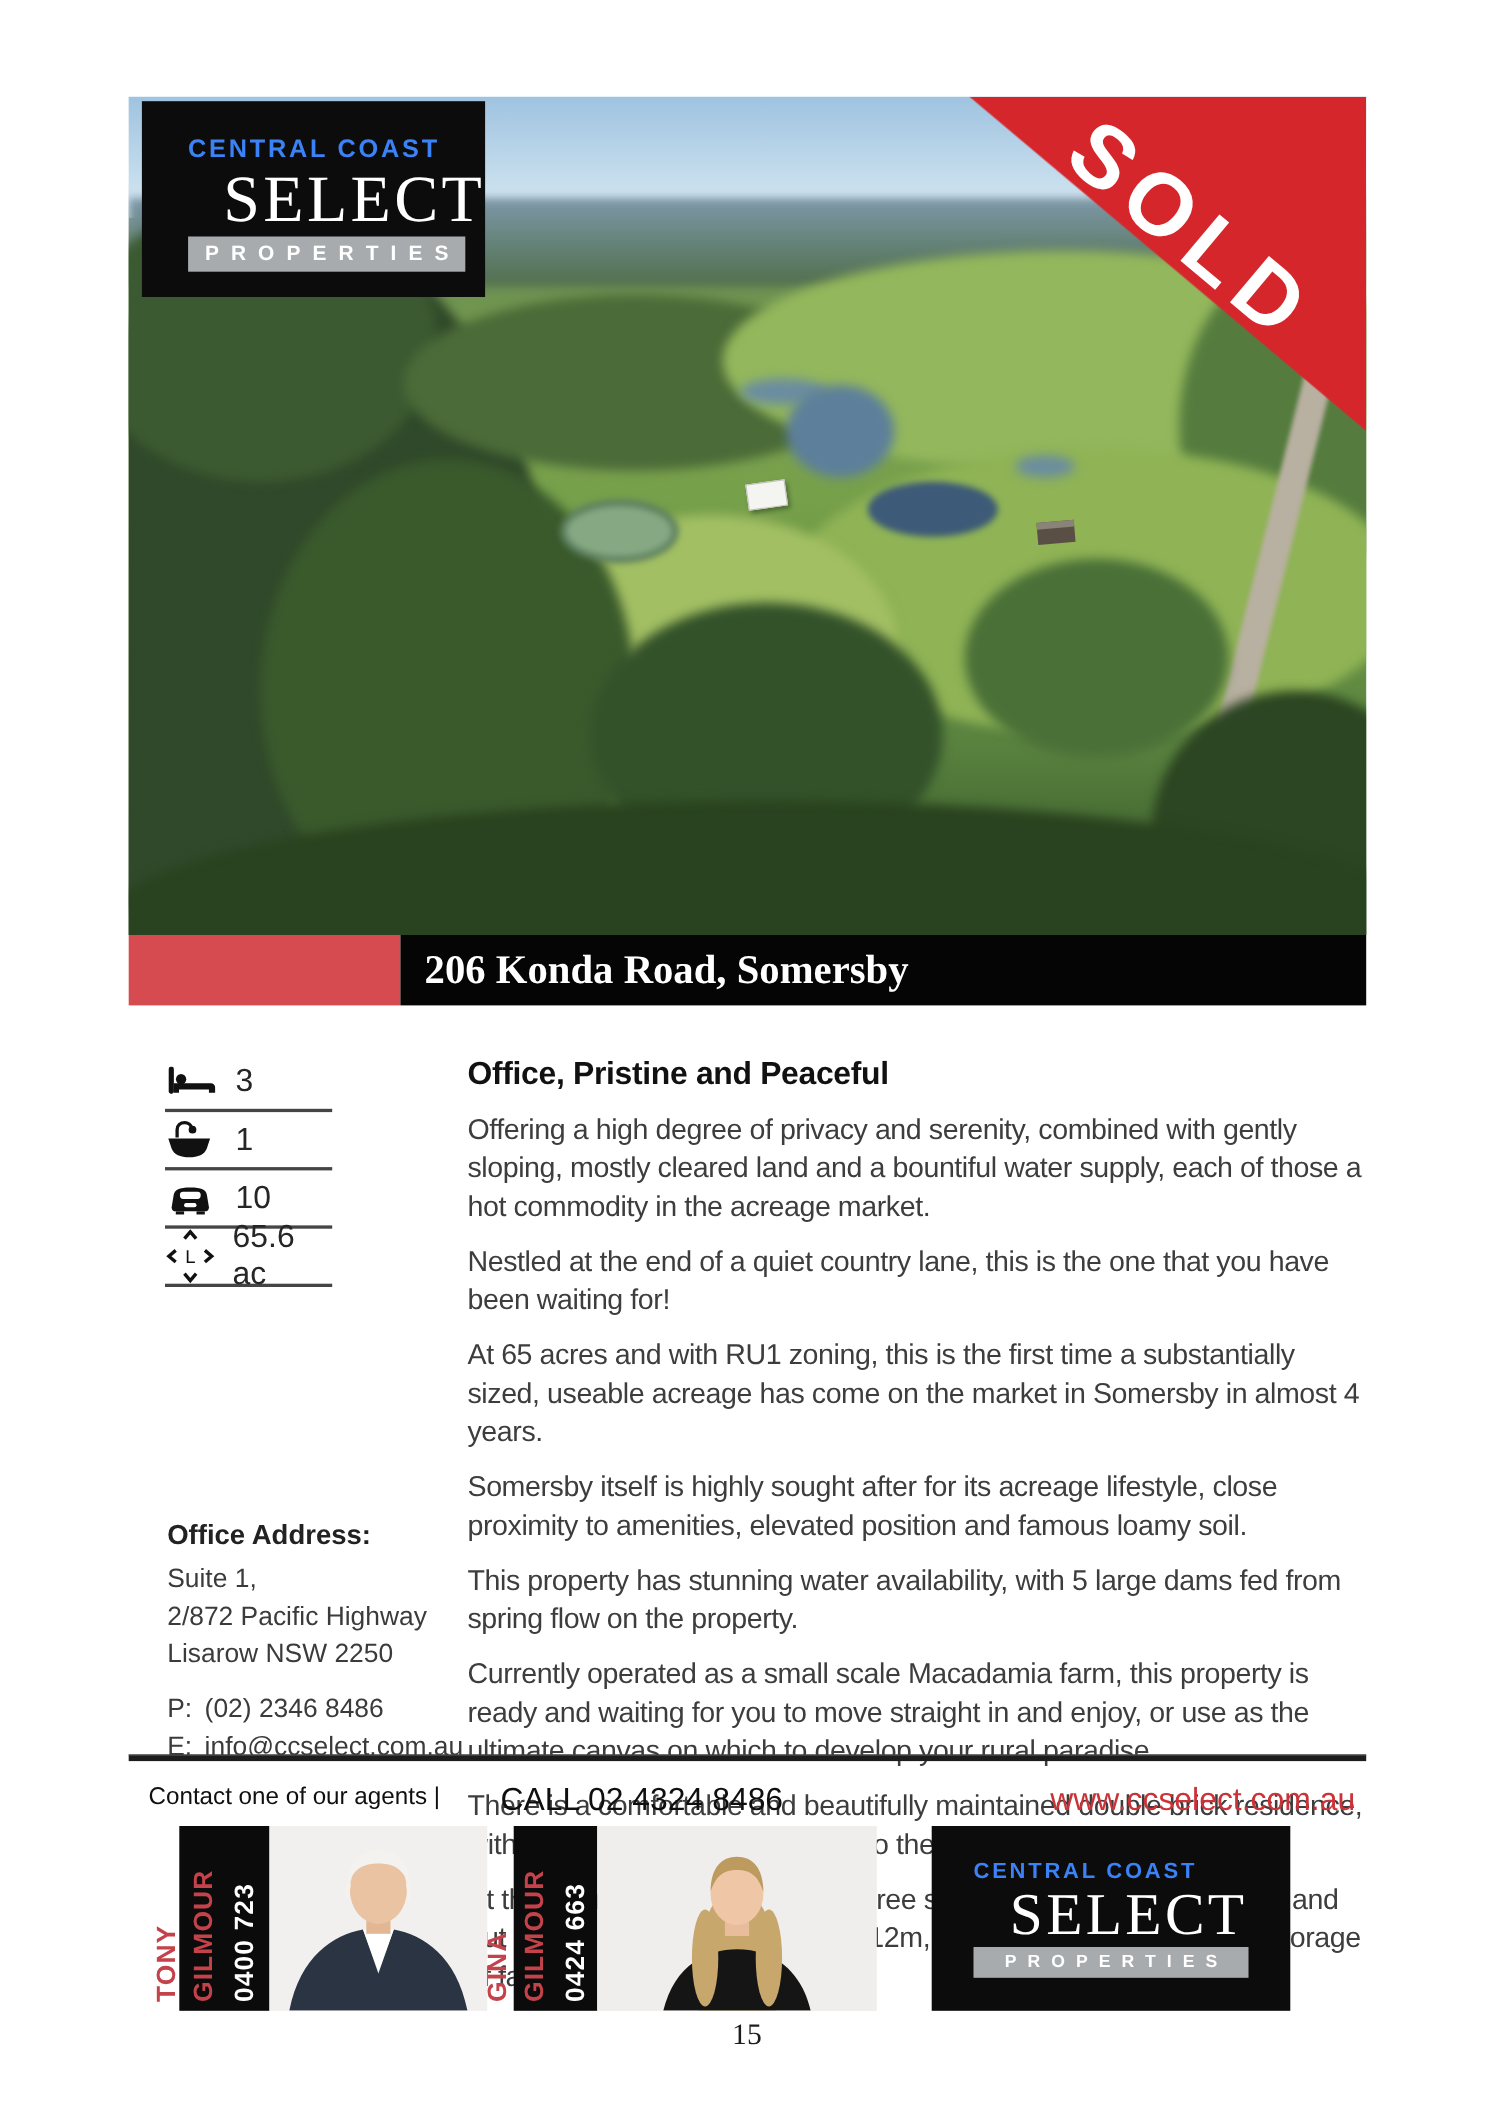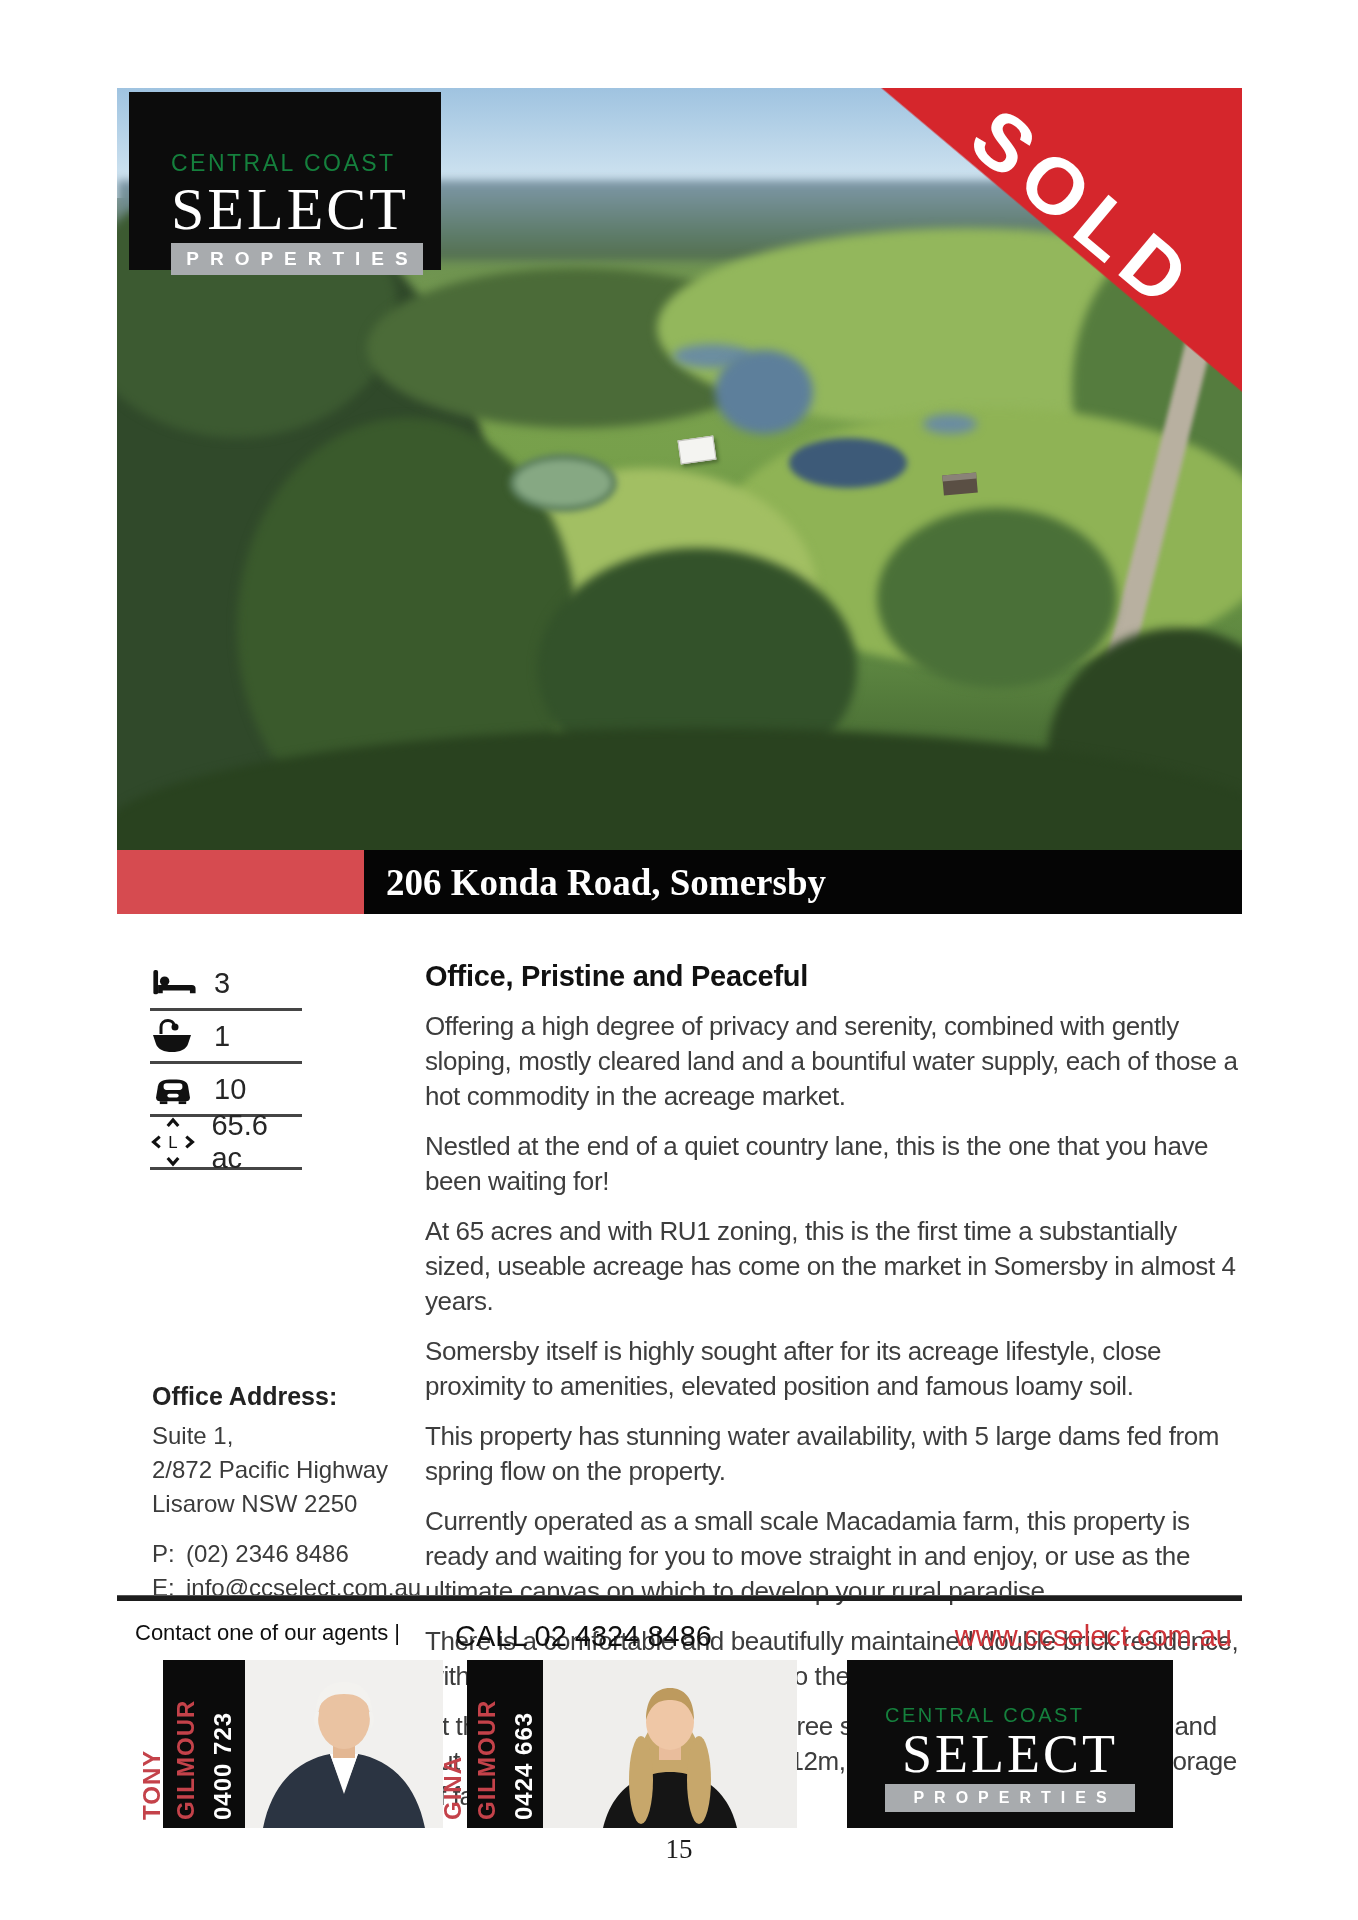--- a/index.html
+++ b/index.html
@@ -42,23 +42,23 @@
 
   
   .sold { position:absolute; right:0; top:0; width:362px; height:305px;
           background:linear-gradient(to bottom left,#d5262c 49.6%,rgba(0,0,0,0) 50%); }
   .sold span { position:absolute; left:56%; top:40%; transform:translate(-50%,-50%) rotate(40deg);
           color:#fff; font-size:80px; font-weight:bold; letter-spacing:10px; }
 
   
   .logo-box { background:#0c0c0c; }
   .logo-top { position:absolute; left:12px; top:4px; width:312px; height:178px; padding:30px 0 0 42px; }
-  .logo-cc { color:#15803d; font-weight:normal; letter-spacing:2.5px; display:block;margin-top:28px; }
+  .logo-cc { color:#3b82f6; font-weight:bold; letter-spacing:2.5px; display:block; }
   .logo-top .logo-cc { font-size:23px; }
-  .logo-select { color:#fff; font-family:"Liberation Serif", serif; display:block; line-height:1; }
+  .logo-select { color:#fff; font-family:"Liberation Serif", serif; display:block; line-height:1;margin-left:32px; }
   .logo-top .logo-select { font-size:60px; letter-spacing:3px; margin-top:2px; }
   .logo-props { background:#a8abae; color:#fff; font-weight:bold; display:flex; align-items:center; justify-content:center; }
   .logo-top .logo-props { width:252px; height:32px; font-size:19px; letter-spacing:11px; margin-top:4px; text-indent:11px; }
 
   
   .addr-bar { position:absolute; left:117px; top:850px; width:1125px; height:64px; display:flex; }
   .addr-red { width:247px; height:100%; background:#d64b50; }
   .addr-black { flex:1; background:#050505; display:flex; align-items:center; }
   .addr-title { color:#fff; font-family:"Liberation Serif", serif; font-weight:bold;
                 font-size:37px; padding-left:22px; }

